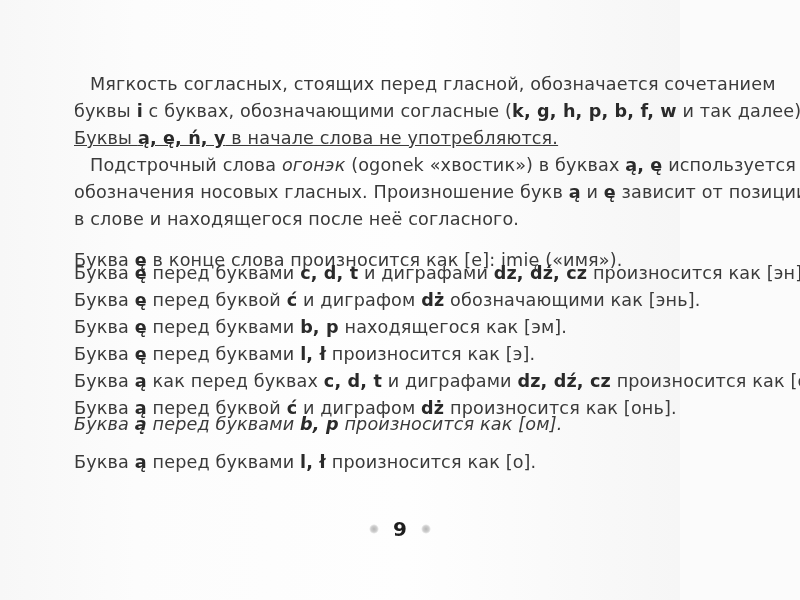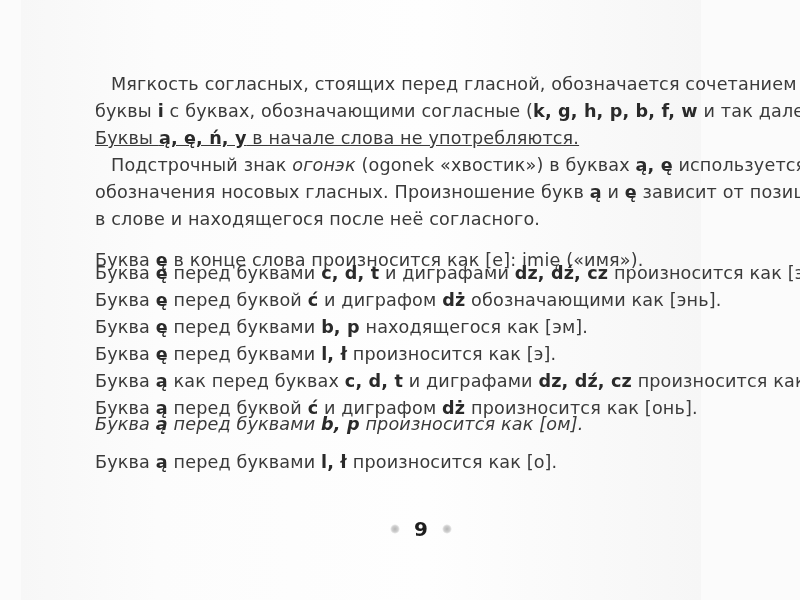--- a/index.html
+++ b/index.html
@@ -6,21 +6,20 @@
   body {
     width:800px; height:600px; overflow:hidden;
     background:#fbfbfb;
     font-family:"DejaVu Sans", "Liberation Sans", sans-serif;
     color:#3a3a3a;
     position:relative;
   }
   .page {
     position:absolute; left:0; top:0; width:680px; height:600px;
     background:linear-gradient(90deg,#f7f7f7 0%,#fcfcfc 20%,#fefefe 60%,#f6f6f6 100%);
-    margin-left:21px;
   }
   .text-block {
     position:absolute; left:74px; top:72px; width:720px;
   }
   .line {
     position:absolute; left:0; white-space:nowrap;
     font-size:17.6px; letter-spacing:0.15px; line-height:24px;
   }
   .line .b { font-weight:bold; color:#2a2a2a; }
   .line .i { font-style:italic; }
@@ -33,21 +32,21 @@
     background:radial-gradient(circle,#b5b5b5 0%,#d0d0d0 45%,transparent 70%); }
 </style>
 </head>
 <body>
 
 <div class="page">
   <div class="text-block" id="text-block">
       <div class="line" style="top: 0px; left: 16px;"><span>Мягкость согласных, стоящих перед гласной, обозначается сочетанием</span></div>
       <div class="line" style="top: 27px; left: 0px;"><span>буквы </span><span class="b">i</span><span> с буквах, обозначающими согласные (</span><span class="b">k, g, h, p, b, f, w</span><span> и так далее).</span></div>
       <div class="line" style="top: 54px; left: 0px; text-decoration: underline;"><span>Буквы </span><span class="b">ą, ę, ń, y</span><span> в начале слова не употребляются.</span></div>
-      <div class="line" style="top: 81px; left: 16px;"><span>Подстрочный знак </span><span class="i">огонэк</span><span> (ogonek «хвостик») в буквах </span><span class="b">ą, ę</span><span> используется для</span></div>
+      <div class="line" style="top: 81px; left: 16px;"><span>Подстрочный слова </span><span class="i">огонэк</span><span> (ogonek «хвостик») в буквах </span><span class="b">ą, ę</span><span> используется для</span></div>
       <div class="line" style="top: 108px; left: 0px;"><span>обозначения носовых гласных. Произношение букв </span><span class="b">ą</span><span> и </span><span class="b">ę</span><span> зависит от позиции буквы</span></div>
       <div class="line" style="top: 135px; left: 0px;"><span>в слове и находящегося после неё согласного.</span></div>
       <div class="line" style="top: 176px; left: 0px;"><span>Буква </span><span class="b">ę</span><span> в конце слова произносится как [е]: imię («имя»).</span></div>
       <div class="line" style="top: 189px; left: 0px;"><span>Буква </span><span class="b">ę</span><span> перед буквами </span><span class="b">c, d, t</span><span> и диграфами </span><span class="b">dz, dź, cz</span><span> произносится как [эн].</span></div>
       <div class="line" style="top: 216px; left: 0px;"><span>Буква </span><span class="b">ę</span><span> перед буквой </span><span class="b">ć</span><span> и диграфом </span><span class="b">dż</span><span> обозначающими как [энь].</span></div>
       <div class="line" style="top: 243px; left: 0px;"><span>Буква </span><span class="b">ę</span><span> перед буквами </span><span class="b">b, p</span><span> находящегося как [эм].</span></div>
       <div class="line" style="top: 270px; left: 0px;"><span>Буква </span><span class="b">ę</span><span> перед буквами </span><span class="b">l, ł</span><span> произносится как [э].</span></div>
       <div class="line" style="top: 297px; left: 0px;"><span>Буква </span><span class="b">ą</span><span> как перед буквах </span><span class="b">c, d, t</span><span> и диграфами </span><span class="b">dz, dź, cz</span><span> произносится как [он].</span></div>
       <div class="line" style="top: 324px; left: 0px;"><span>Буква </span><span class="b">ą</span><span> перед буквой </span><span class="b">ć</span><span> и диграфом </span><span class="b">dż</span><span> произносится как [онь].</span></div>
       <div class="line" style="top: 340px; left: 0px; font-style: italic;"><span>Буква </span><span class="b">ą</span><span> перед буквами </span><span class="b">b, p</span><span> произносится как [ом].</span></div>

